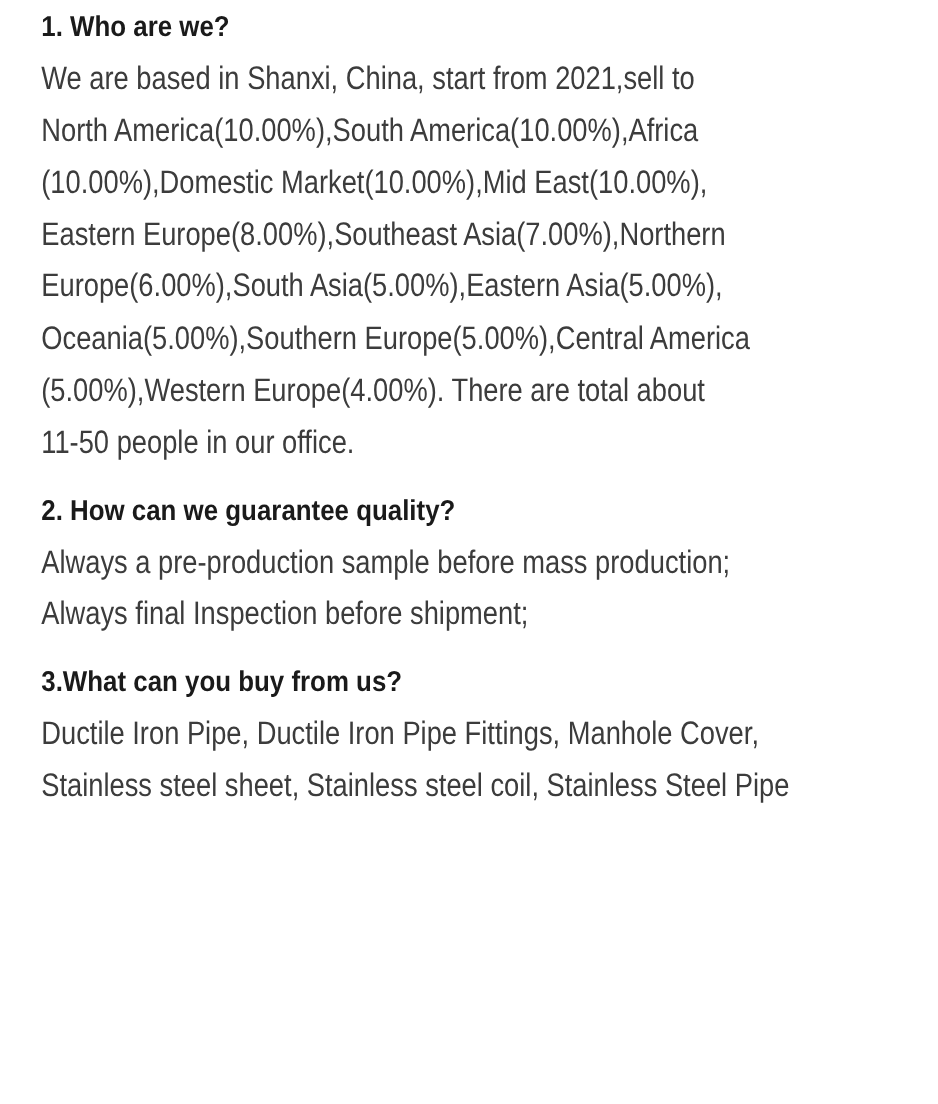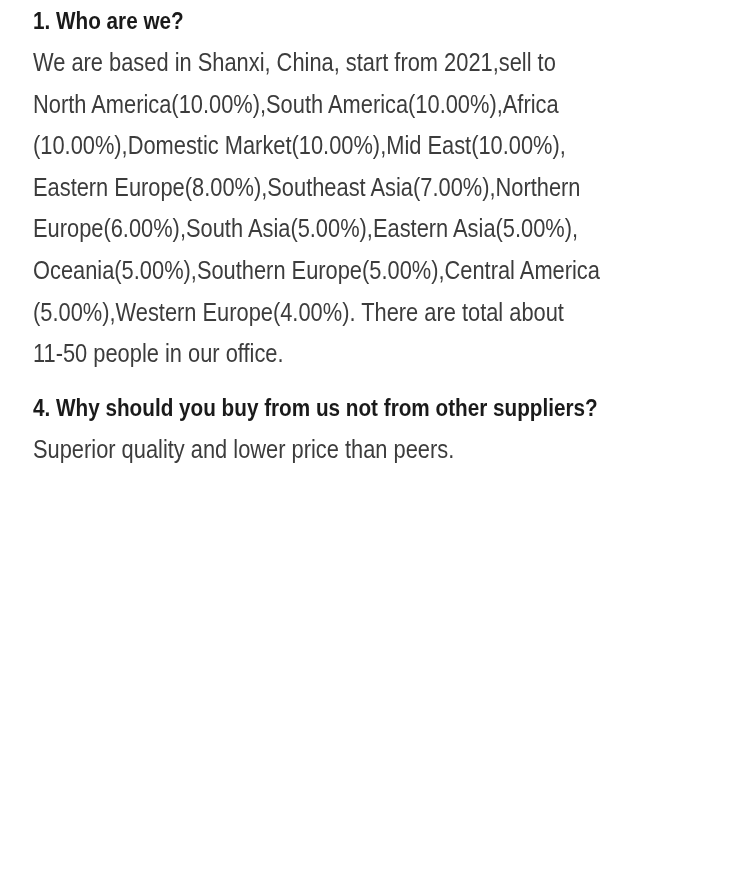--- a/index.html
+++ b/index.html
@@ -50,21 +50,27 @@
     <p class="faq-body">We are based in Shanxi, China, start from 2021,sell to
 North America(10.00%),South America(10.00%),Africa
 (10.00%),Domestic Market(10.00%),Mid East(10.00%),
 Eastern Europe(8.00%),Southeast Asia(7.00%),Northern
 Europe(6.00%),South Asia(5.00%),Eastern Asia(5.00%),
 Oceania(5.00%),Southern Europe(5.00%),Central America
 (5.00%),Western Europe(4.00%). There are total about
 11-50 people in our office.</p>
   </section>
 
-
+  <section class="faq-section">
+    <h2 class="faq-heading">2. How can we guarantee quality?</h2>
+    <p class="faq-body">Always a pre-production sample before mass production;
+Always final Inspection before shipment;</p>
+  </section>
 
   <section class="faq-section">
-    <h2 class="faq-heading">4. Why should you buy from us not from other suppliers?</h2>
-    <p class="faq-body">Superior quality and lower price than peers.</p>
+    <h2 class="faq-heading">3.What can you buy from us?</h2>
+    <p class="faq-body">Ductile Iron Pipe, Ductile Iron Pipe Fittings, Manhole Cover,
+Stainless steel sheet, Stainless steel coil, Stainless Steel Pipe</p>
   </section>
+
 
 
 </div>
 
 </body></html>

